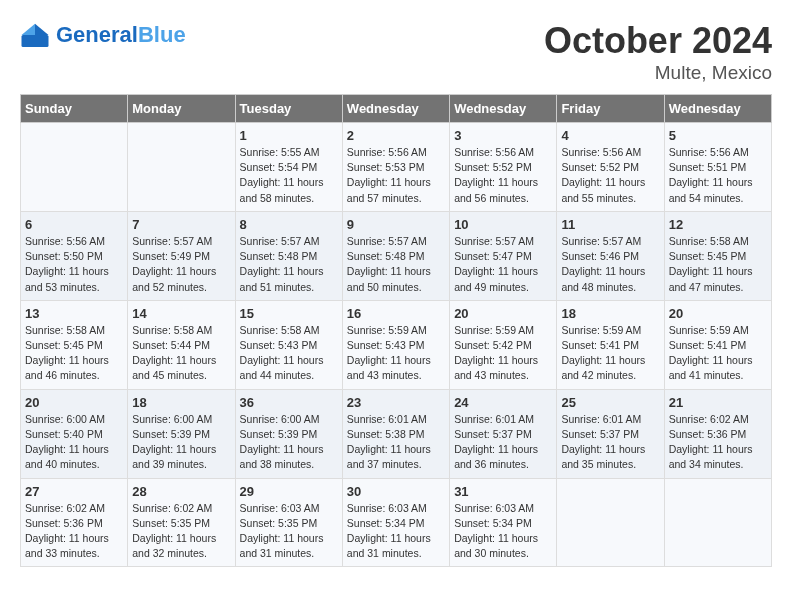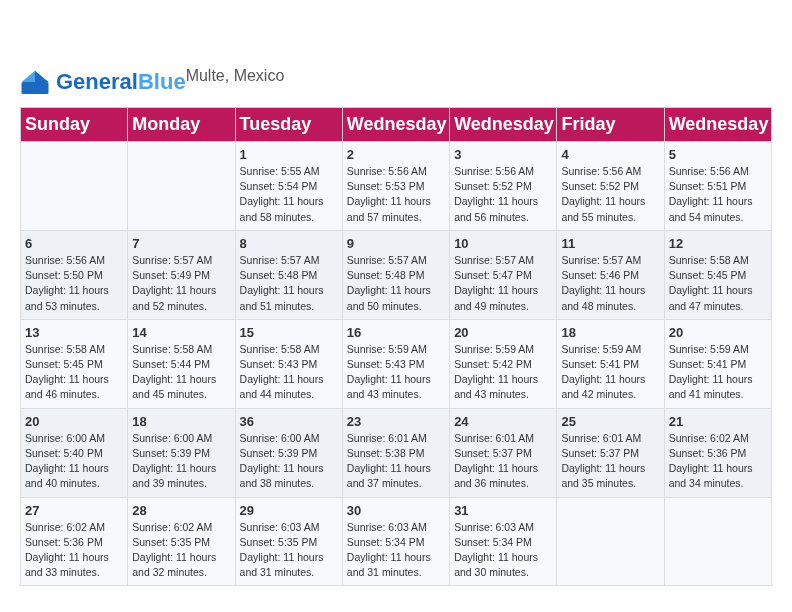--- a/index.html
+++ b/index.html
@@ -5,23 +5,23 @@
     * { box-sizing: border-box; margin: 0; padding: 0; }
     body {
       font-family: Arial, sans-serif;
       background: #fff;
       width: 792px;
       min-height: 612px;
       padding: 20px;
     }
     .header {
       display: flex;
+      justify-content: space-between;
       align-items: flex-start;
       margin-bottom: 10px;
-      margin-top: 47px;
     }
     .logo {
       display: flex;
       align-items: center;
       gap: 6px;
     }
     .logo-text {
       font-size: 22px;
       font-weight: bold;
       color: #333;
@@ -36,32 +36,32 @@
     }
     .title-block {
       text-align: right;
     }
     .month-title {
       font-size: 36px;
       font-weight: bold;
       color: #333;
     }
     .location {
-      font-size: 16px;
+      font-size: 19px;
       color: #555;
     }
     table {
       width: 100%;
       border-collapse: collapse;
       table-layout: fixed;
     }
     thead tr th {
-      background: #be185d;
+      background: #737373;
       color: #fff;
-      font-size: 18px;
+      font-size: 13px;
       font-weight: bold;
       padding: 6px 4px;
       text-align: left;
       border: 1px solid #ccc;
     }
     tbody tr td {
       vertical-align: top;
       font-size: 10.5px;
       color: #333;
       padding: 5px 4px;
@@ -95,20 +95,21 @@
       <polygon points="20,5 20,20 2,20" fill="#4da3e8"></polygon>
       <rect x="2" y="20" width="36" height="16" fill="#1a6abf" rx="2"></rect>
     </svg>
     <div>
       <div class="logo-text">
         <span>General</span><span style="color:#4da3e8">Blue</span>
       </div>
     </div>
   </div>
   <div class="title-block">
+    <div class="month-title">October 2024</div>
     <div class="location">Multe, Mexico</div>
   </div>
 </div>
 
 <table>
   <thead>
     <tr>
     <th>Sunday</th>
         <th>Monday</th>
         <th>Tuesday</th>

